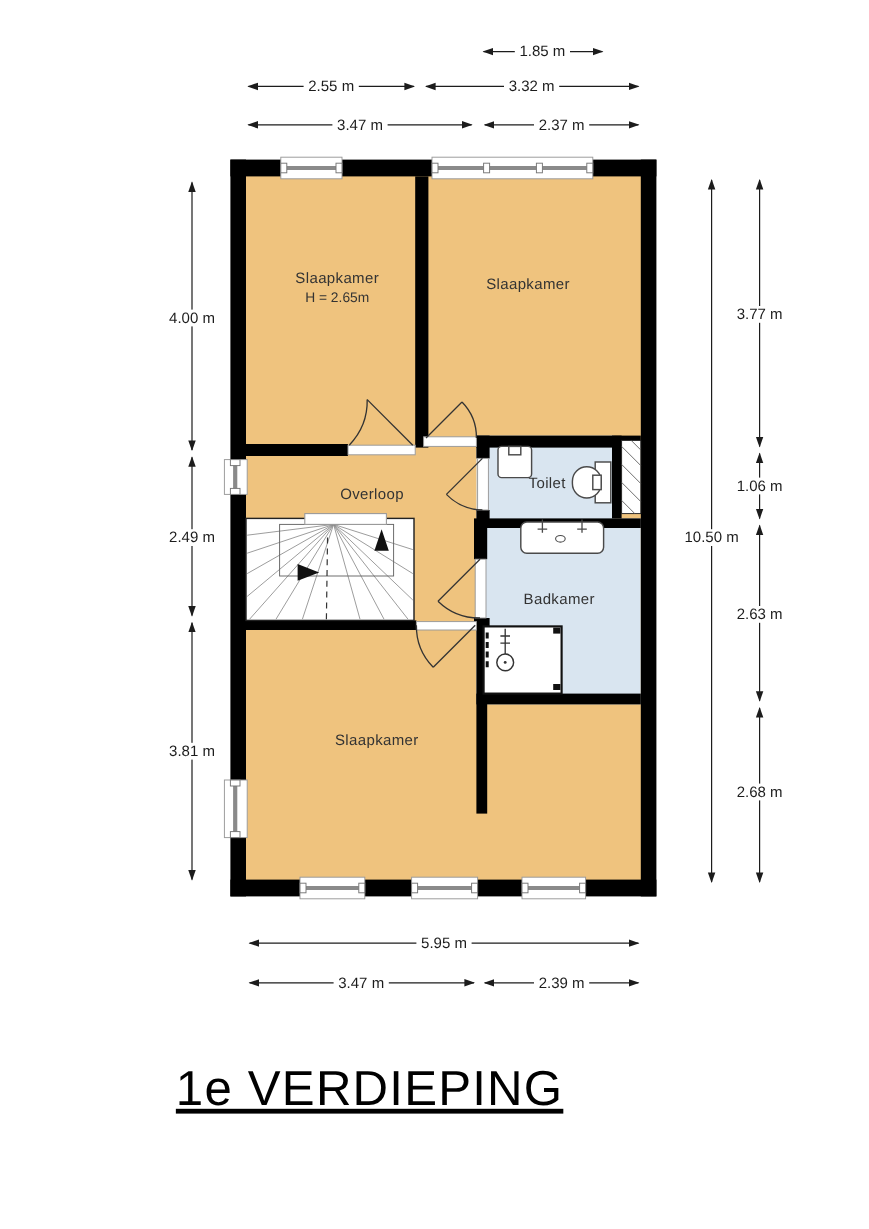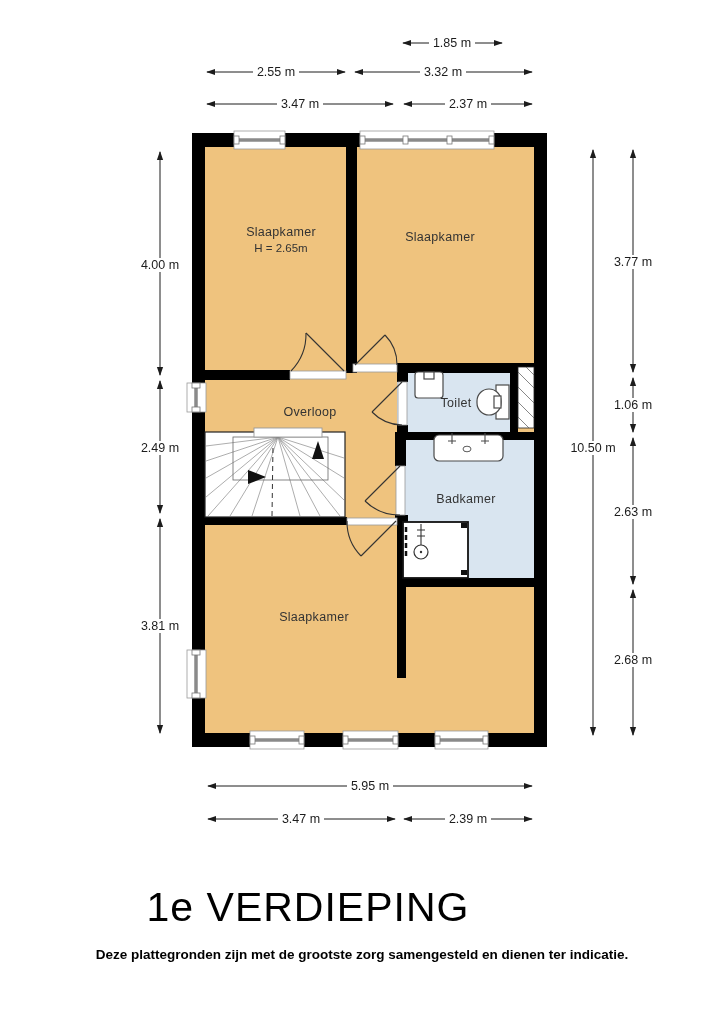--- a/index.html
+++ b/index.html
@@ -11,21 +11,21 @@
   .room-sublabel{font-size:11.5px;fill:#333;}
   .dimline{stroke:#1c1c1c;stroke-width:1;}
   .labelbg{fill:#ffffff;}
   .doorarc{stroke:#333;stroke-width:1.1;fill:none;}
   .fixture{fill:#ffffff;stroke:#4a4a4a;stroke-width:1.2;}
   .winframe{fill:#ffffff;stroke:#9a9a9a;stroke-width:0.8;}
   .winbar{stroke:#8a8a8a;stroke-width:3.5;}
   .wincap{fill:#ffffff;stroke:#777;stroke-width:0.8;}
   .tread{stroke:#8a8a8a;stroke-width:0.7;}
   #page-title{position:absolute;left:0;top:884px;width:616px;text-align:center;
-      font-size:41px;font-weight:400;letter-spacing:1px;color:#000;}
+      font-size:41px;font-weight:400;letter-spacing:1px;color:#000;text-decoration:underline;}
   #disclaimer{position:absolute;left:0;top:946px;width:724px;text-align:center;
       font-size:13.5px;font-weight:bold;line-height:17px;color:#000;}
 </style>
 </head>
 <body>
 
 <svg id="plan" width="724" height="1024" viewBox="0 0 724 1024">
   <defs>
     <marker id="arr" viewBox="0 0 10 9" refX="9" refY="4.5" markerWidth="9" markerHeight="8" orient="auto-start-reverse">
       <path d="M0,1 L10,4.5 L0,8 Z" fill="#1c1c1c"></path>
@@ -263,14 +263,13 @@
     <text class="dim-text" x="301" y="823">3.47 m</text>
 
     <line class="dimline" x1="404" y1="819" x2="532" y2="819" marker-start="url(#arr)" marker-end="url(#arr)"></line>
     <rect class="labelbg" x="445" y="812" width="46" height="14"></rect>
     <text class="dim-text" x="468" y="823">2.39 m</text>
   </g>
 </svg>
 
 <div id="page-title">1e VERDIEPING</div>
 <div id="disclaimer">
-  <div>Deze plattegronden zijn met de grootste zorg samengesteld en dienen ter indicatie.</div>
 </div>
 
 </body></html>

